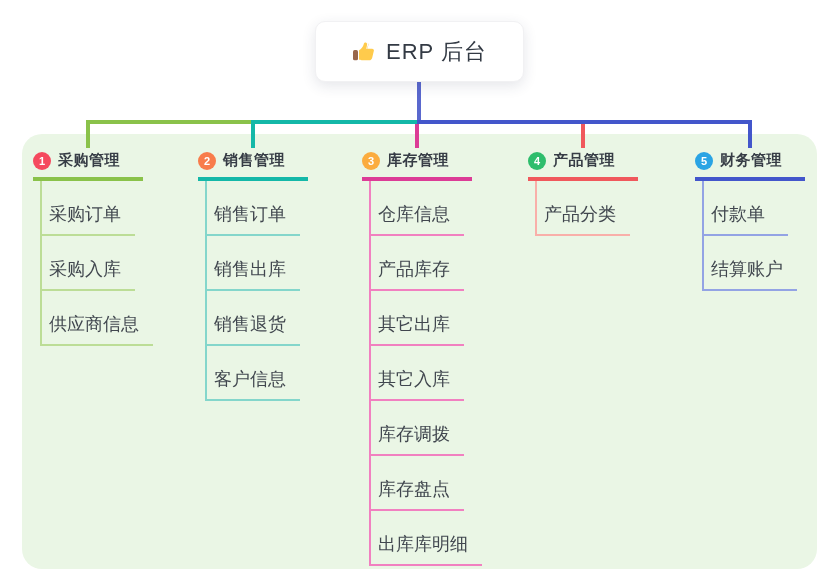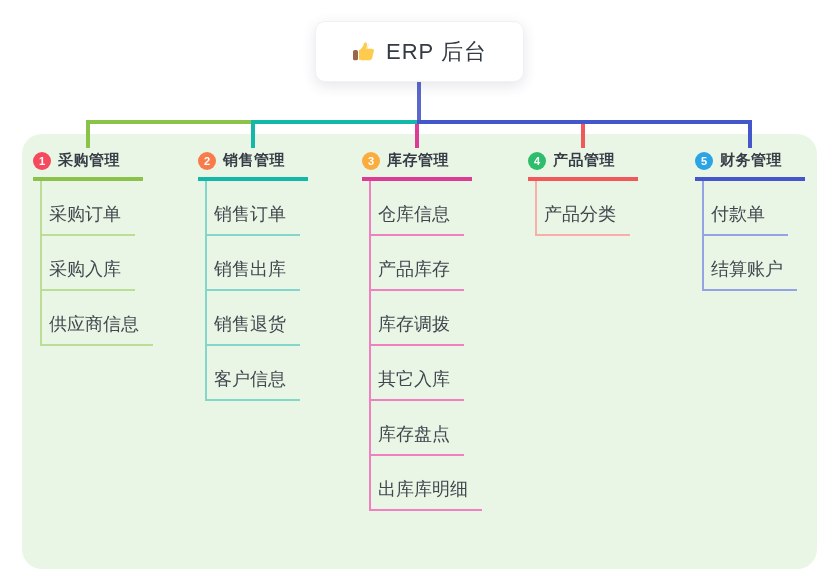--- a/index.html
+++ b/index.html
@@ -119,24 +119,27 @@
       <span class="btxt">库存管理</span>
     </div>
     <ul class="children">
       <li>
           <span>仓库信息</span>
         </li>
       <li>
           <span>产品库存</span>
         </li>
       <li>
-          <span>库存调拨</span>
+          <span>其它出库</span>
         </li>
       <li>
           <span>其它入库</span>
+        </li>
+      <li>
+          <span>库存调拨</span>
         </li>
       <li>
           <span>库存盘点</span>
         </li>
       <li>
           <span>出库库明细</span>
         </li>
     </ul>
   </div>
 

